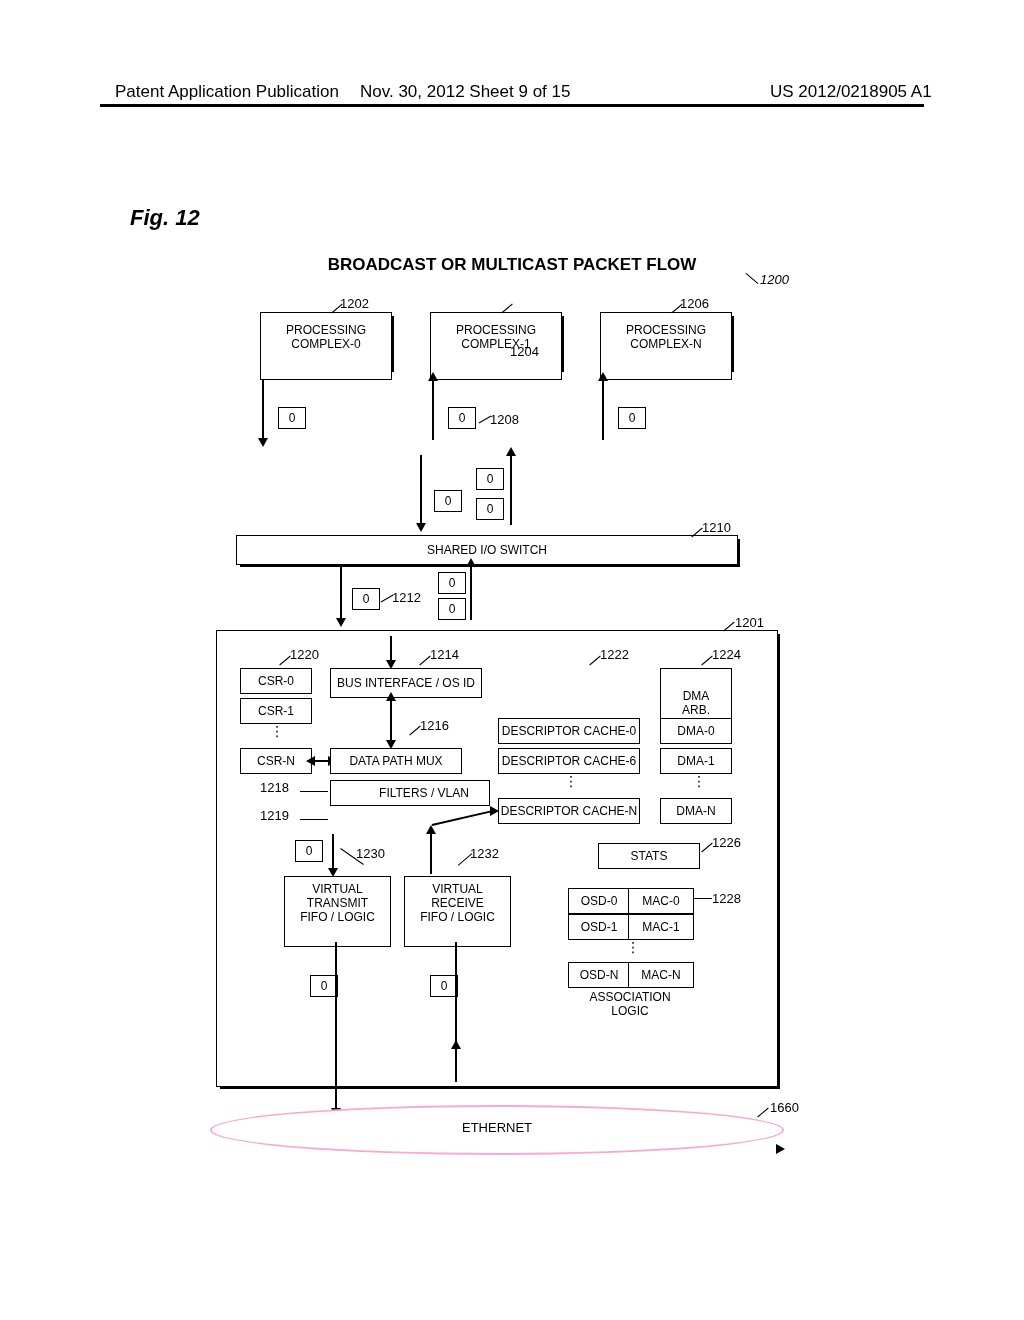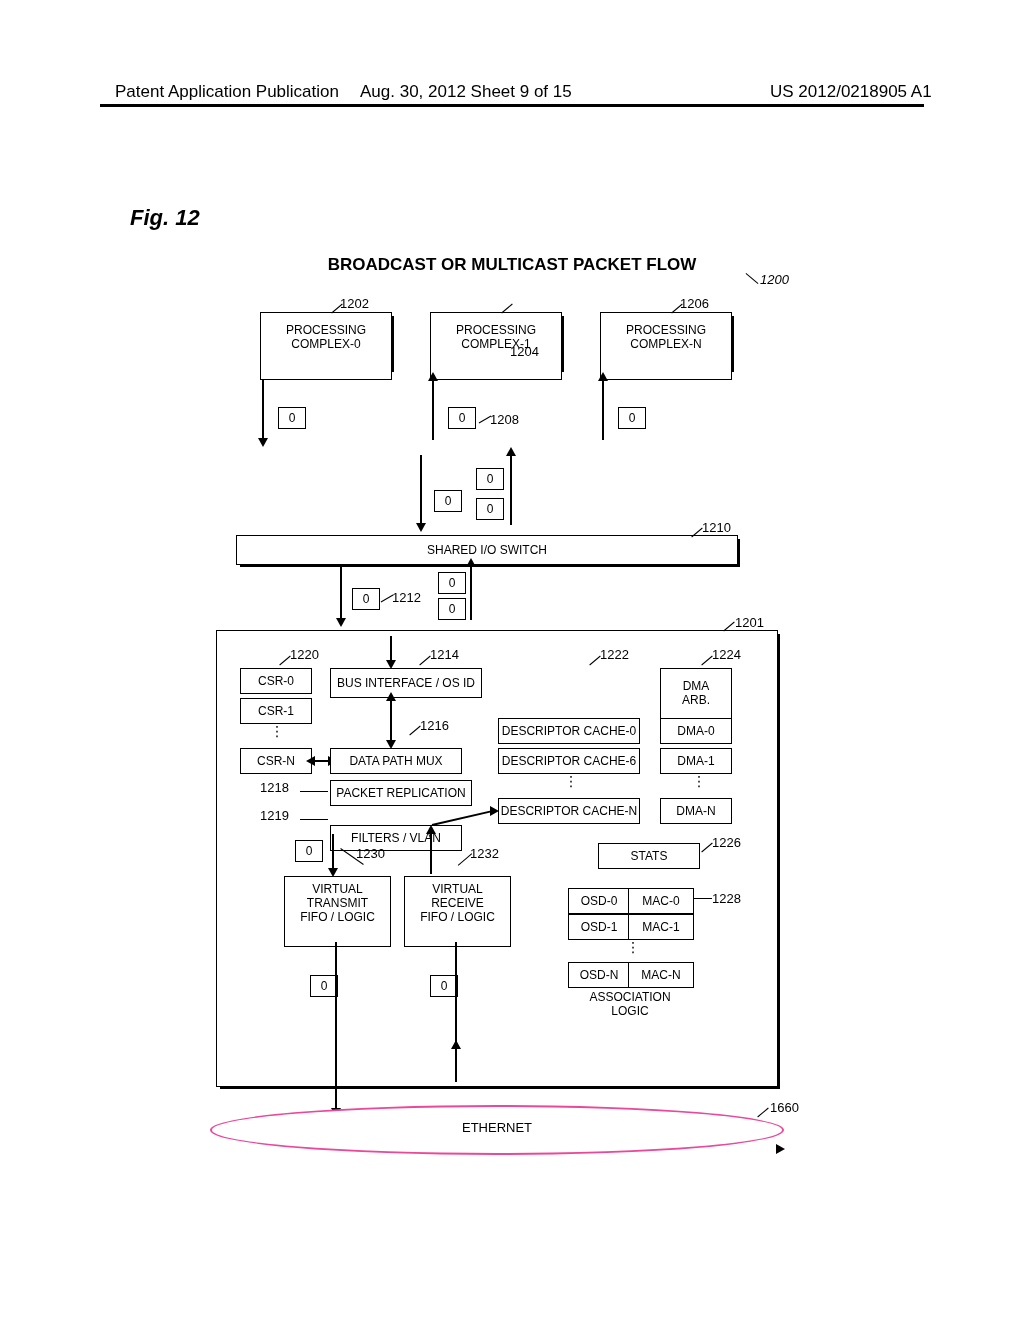--- a/index.html
+++ b/index.html
@@ -43,31 +43,31 @@
   .arrv { position:absolute; width:2px; background:#000; }
   .arrh { position:absolute; height:2px; background:#000; }
   .head-up    { position:absolute; width:0;height:0;border-left:5px solid transparent;border-right:5px solid transparent;border-bottom:9px solid #000; }
   .head-down  { position:absolute; width:0;height:0;border-left:5px solid transparent;border-right:5px solid transparent;border-top:9px solid #000; }
   .head-left  { position:absolute; width:0;height:0;border-top:5px solid transparent;border-bottom:5px solid transparent;border-right:9px solid #000; }
   .head-right { position:absolute; width:0;height:0;border-top:5px solid transparent;border-bottom:5px solid transparent;border-left:9px solid #000; }
 
   .vdots { position:absolute; font-size:14px; line-height:6px; }
 
   
-  .eth { position:absolute; border:2px solid #ec4899; border-radius:50%/50%; background:#fff; }
+  .eth { position:absolute; border:2px solid #f9a8d4; border-radius:50%/50%; background:#fff; }
   .eth-lbl { position:absolute; width:100%; text-align:center; font-size:13px; }
 </style>
 </head>
 <body>
 
 <div class="page">
 
   <div class="hdr">
     <span class="left">Patent Application Publication</span>
-    <span class="mid">Aug. 30, 2012  Sheet 9 of 15</span>
+    <span class="mid">Nov. 30, 2012  Sheet 9 of 15</span>
     <span class="right">US 2012/0218905 A1</span>
   </div>
   <div class="hdr-rule"></div>
 
   <div class="fig-label">Fig. 12</div>
   <div class="title">BROADCAST OR MULTICAST PACKET FLOW</div>
 
   <div class="ref" style="top:272px; left:760px;font-style:italic;">1200</div>
   <div class="lead" style="top:278px; left:744px; width:16px; height:1px; transform:rotate(40deg);"></div>
 
@@ -154,32 +154,32 @@
   <div class="head-down" style="top:740px; left:386px;"></div>
   <div class="ref" style="top:718px; left:420px;">1216</div>
   <div class="lead" style="top:730px; left:408px; width:14px; height:1px; transform:rotate(-40deg);"></div>
 
   <div class="box" style="top:748px; left:330px; width:130px; height:24px; line-height:24px;">DATA PATH MUX</div>
 
   <div class="box" style="top:780px; left:330px; width:140px; height:24px; line-height:24px;">PACKET REPLICATION</div>
   <div class="ref" style="top:780px; left:260px;">1218</div>
   <div class="lead" style="top:791px; left:300px; width:28px; height:1px;"></div>
 
-  <div class="box" style="top:825px; left:330px; width:130px; height:24px; line-height:24px;">FILTERS / VLAN</div>
+  <div class="box" style="top:780px; left:330px; width:130px; height:24px; line-height:24px;padding-left:28px;">FILTERS / VLAN</div>
   <div class="ref" style="top:808px; left:260px;">1219</div>
   <div class="lead" style="top:819px; left:300px; width:28px; height:1px;"></div>
 
   <div class="ref" style="top:647px; left:600px;">1222</div>
   <div class="lead" style="top:660px; left:588px; width:14px; height:1px; transform:rotate(-40deg);"></div>
   <div class="box" style="top:718px; left:498px; width:140px; height:24px; line-height:24px;">DESCRIPTOR CACHE-0</div>
   <div class="box" style="top:748px; left:498px; width:140px; height:24px; line-height:24px;">DESCRIPTOR CACHE-6</div>
   <div class="vdots" style="top:778px; left:564px;">⋮</div>
   <div class="box" style="top:798px; left:498px; width:140px; height:24px; line-height:24px;">DESCRIPTOR CACHE-N</div>
 
-  <div class="box" style="top:668px; left:660px; width:70px; height:40px; padding-top:10px; white-space:pre-line;">DMA
+  <div class="box" style="top:668px; left:660px; width:70px; height:40px; padding-top:20px; white-space:pre-line;">DMA
 ARB.</div>
   <div class="ref" style="top:647px; left:712px;">1224</div>
   <div class="lead" style="top:660px; left:700px; width:14px; height:1px; transform:rotate(-40deg);"></div>
   <div class="box" style="top:718px; left:660px; width:70px; height:24px; line-height:24px;">DMA-0</div>
   <div class="box" style="top:748px; left:660px; width:70px; height:24px; line-height:24px;">DMA-1</div>
   <div class="vdots" style="top:778px; left:692px;">⋮</div>
   <div class="box" style="top:798px; left:660px; width:70px; height:24px; line-height:24px;">DMA-N</div>
 
   <div class="packet" style="top:840px; left:295px;">0</div>
 

